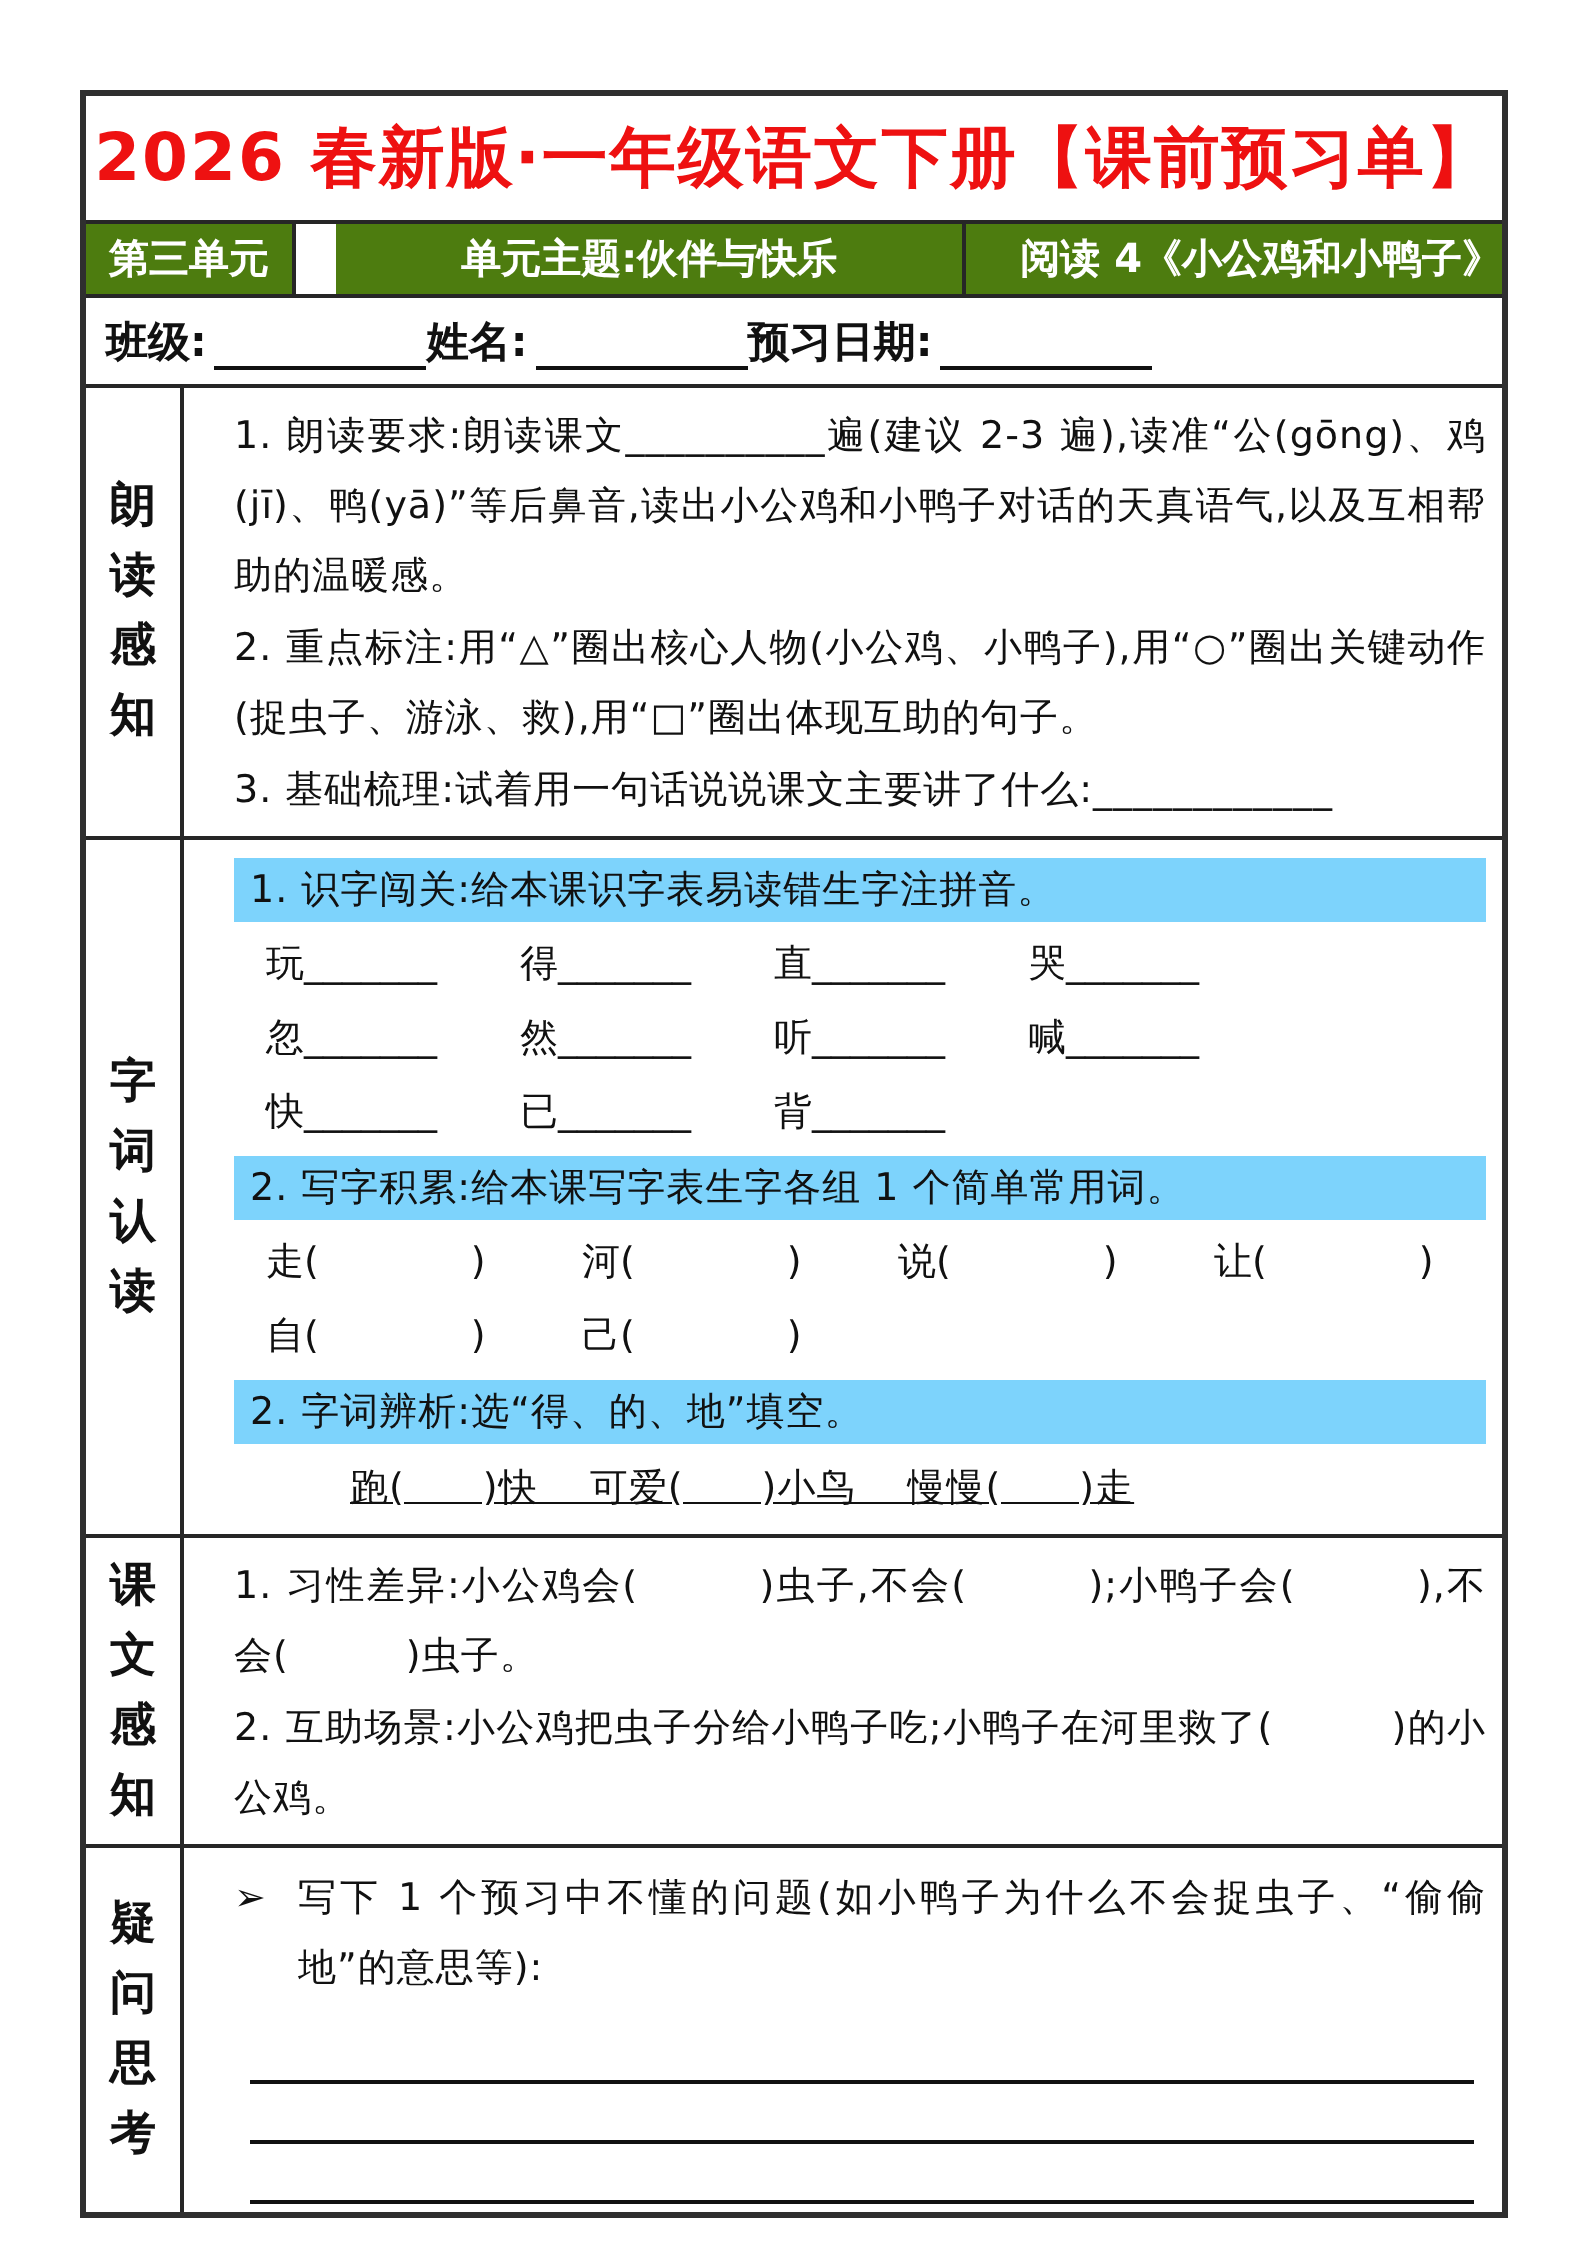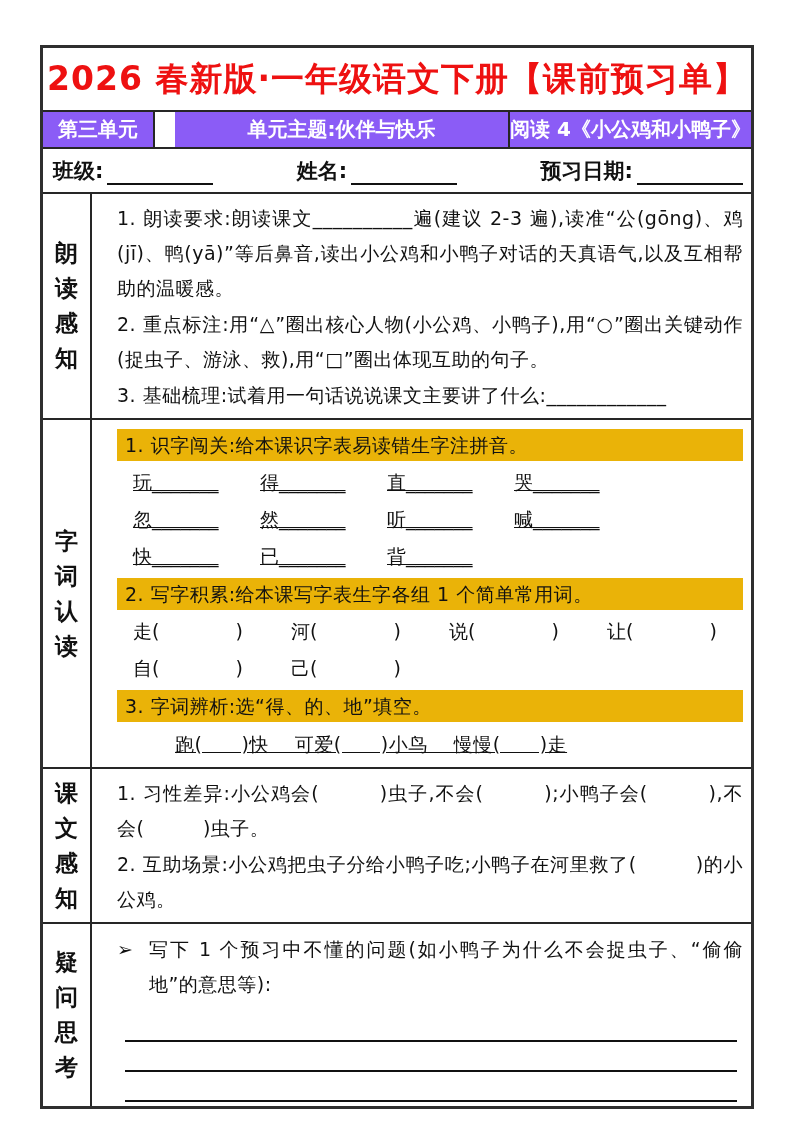--- a/index.html
+++ b/index.html
@@ -16,33 +16,33 @@
   
   .title-row {
     height:62px; display:flex; align-items:center; justify-content:center;
     color:#ee1111; font-size:33px; font-weight:900; letter-spacing:1px;
     white-space:nowrap;
     border-radius:21px;
   }
   
   .unit-row { display:flex; height:37px; border-top:2px solid #262626; }
   .unit-cell {
-    background:#8b5cf6; color:#fff; font-weight:bold; font-size:20px;
+    background:#4d7c0f; color:#fff; font-weight:bold; font-size:20px;
     display:flex; align-items:center; justify-content:center;
     border-right:2px solid #262626; white-space:nowrap;
   }
-  .unit-cell:last-child { border-right:none; }
+  .unit-cell:last-child { border-right:none;padding-left:27px; }
   .uc1 { width:113px; }
   .uc2 { width:339px;margin-left:20px; }
   .uc3 { flex:1; }
   
   .info-row {
     height:45px; border-top:2px solid #262626;
-    display:flex; align-items:center; justify-content:space-between;
-    padding:0 8px 0 10px; font-weight:bold; font-size:21px;
+    display:flex; align-items:center; justify-content:flex-start;
+    padding:0 18px 0 10px; font-weight:bold; font-size:21px;
   }
   .info-group { display:flex; align-items:flex-end; }
   .info-blank {
     display:inline-block; width:106px; height:24px;
     border-bottom:2px solid #111; margin-left:4px;
   }
   
   .section { display:flex; border-top:2px solid #262626; }
   .side-label {
     width:49px; border-right:2px solid #262626; flex:none;
@@ -50,25 +50,25 @@
     gap:12px; font-weight:bold; font-size:23px; line-height:1;
   }
   .content { flex:1; padding:6px 8px 4px 25px; font-size:19px; line-height:35px; min-width:0; }
   .para { margin:1px 0; text-align:justify; letter-spacing:0.5px; }
   .sec-reading  { min-height:212px; }
   .sec-words    { min-height:332px; }
   .sec-text     { min-height:142px; }
   .sec-question { min-height:178px; }
   
   .task-bar {
-    background:#eab308; padding:0 8px; margin:3px 0; line-height:32px;
+    background:#7dd3fc; padding:0 8px; margin:3px 0; line-height:32px;
     letter-spacing:0.5px;
   }
   .cell-row { display:flex; padding-left:16px; line-height:37px; white-space:pre; }
-  .pin-cell  { width:127px; flex:none;text-decoration:underline; }
+  .pin-cell  { width:127px; flex:none; }
   .word-cell { width:158px; flex:none; }
   .indent-line { padding-left:58px; line-height:38px; white-space:pre; letter-spacing:0.5px;text-decoration:underline; }
   
   .q-prompt { display:flex; margin-top:2px; }
   .q-bullet { flex:none; width:32px; font-size:19px; line-height:35px; }
   .q-text { flex:1; text-align:justify; letter-spacing:0.5px; }
   .answer-line {
     height:30px; border-bottom:2px solid #111; margin:0 6px 0 8px;
   }
   .answer-line.first { margin-top:10px; }
@@ -123,21 +123,21 @@
         <span>读</span>
       </div>
     <div class="content">
       <div class="task-bar">1. 识字闯关:给本课识字表易读错生字注拼音。</div>
       <div class="cell-row"><span class="pin-cell">玩_______</span><span class="pin-cell">得_______</span><span class="pin-cell">直_______</span><span class="pin-cell">哭_______</span></div>
       <div class="cell-row"><span class="pin-cell">忽_______</span><span class="pin-cell">然_______</span><span class="pin-cell">听_______</span><span class="pin-cell">喊_______</span></div>
       <div class="cell-row"><span class="pin-cell">快_______</span><span class="pin-cell">已_______</span><span class="pin-cell">背_______</span></div>
       <div class="task-bar">2. 写字积累:给本课写字表生字各组 1 个简单常用词。</div>
       <div class="cell-row"><span class="word-cell">走(　　　　)</span><span class="word-cell">河(　　　　)</span><span class="word-cell">说(　　　　)</span><span class="word-cell">让(　　　　)</span></div>
       <div class="cell-row"><span class="word-cell">自(　　　　)</span><span class="word-cell">己(　　　　)</span></div>
-      <div class="task-bar">3. 字词辨析:选“得、的、地”填空。</div>
+      <div class="task-bar">2. 字词辨析:选“得、的、地”填空。</div>
       <div class="indent-line">跑(　　)快　 可爱(　　)小鸟　 慢慢(　　)走</div>
     </div>
   </div>
 
   <div class="section sec-text">
     <div class="side-label">
         <span>课</span>
         <span>文</span>
         <span>感</span>
         <span>知</span>

